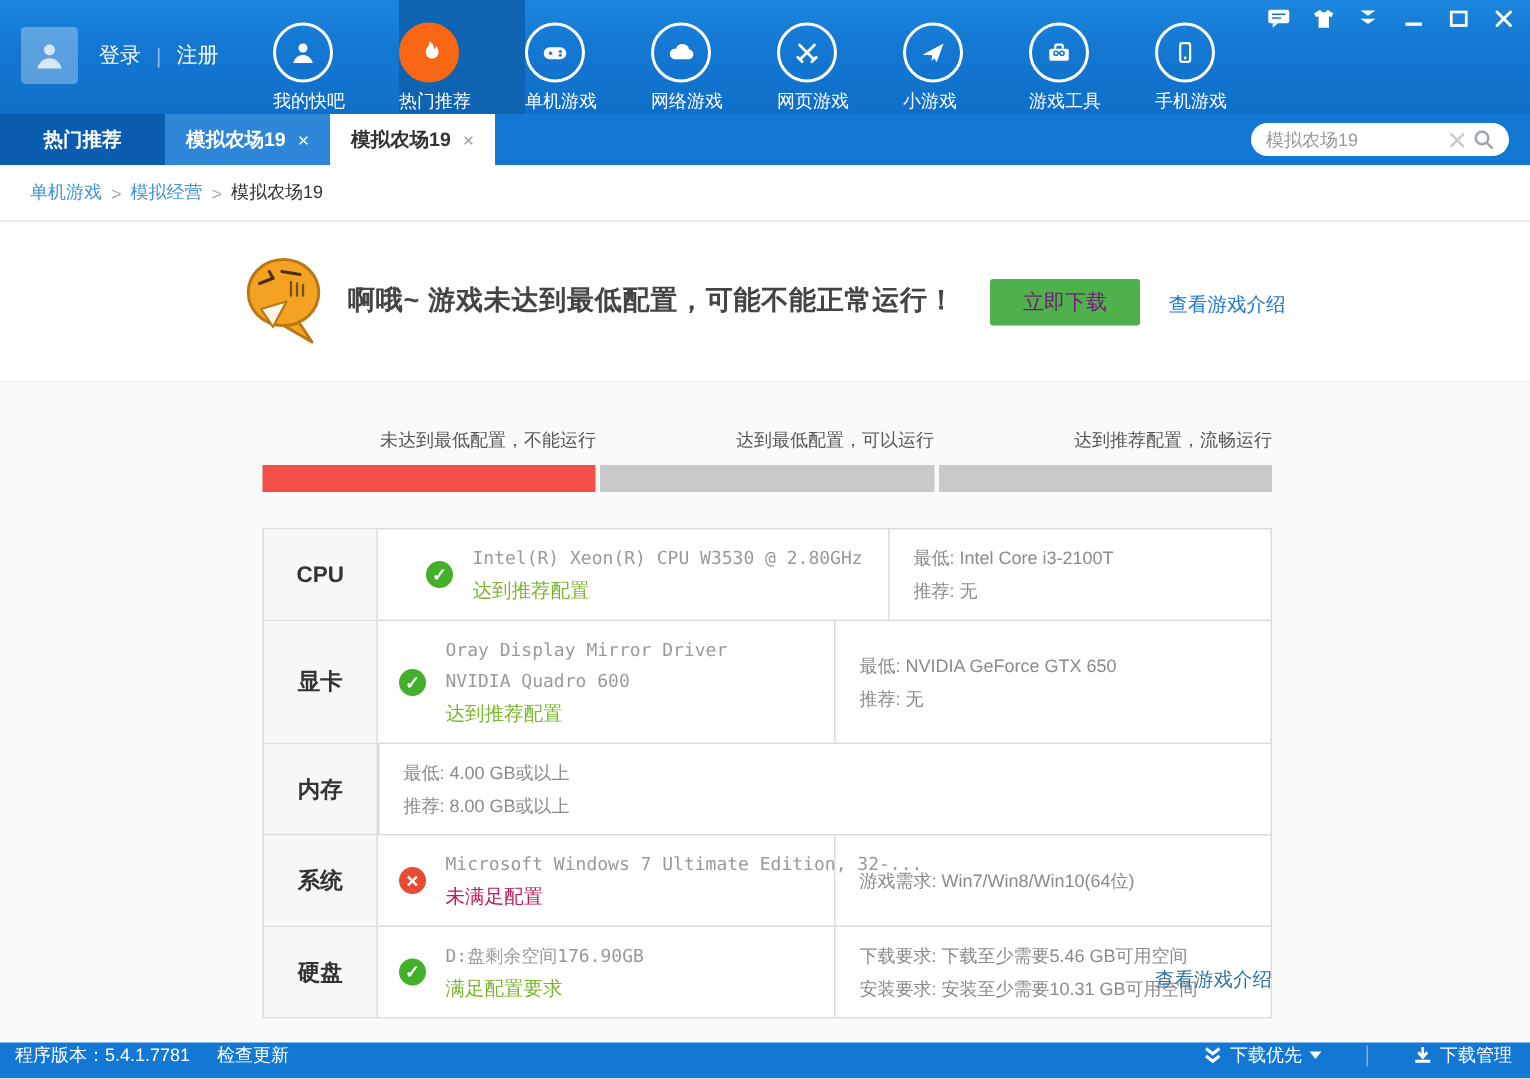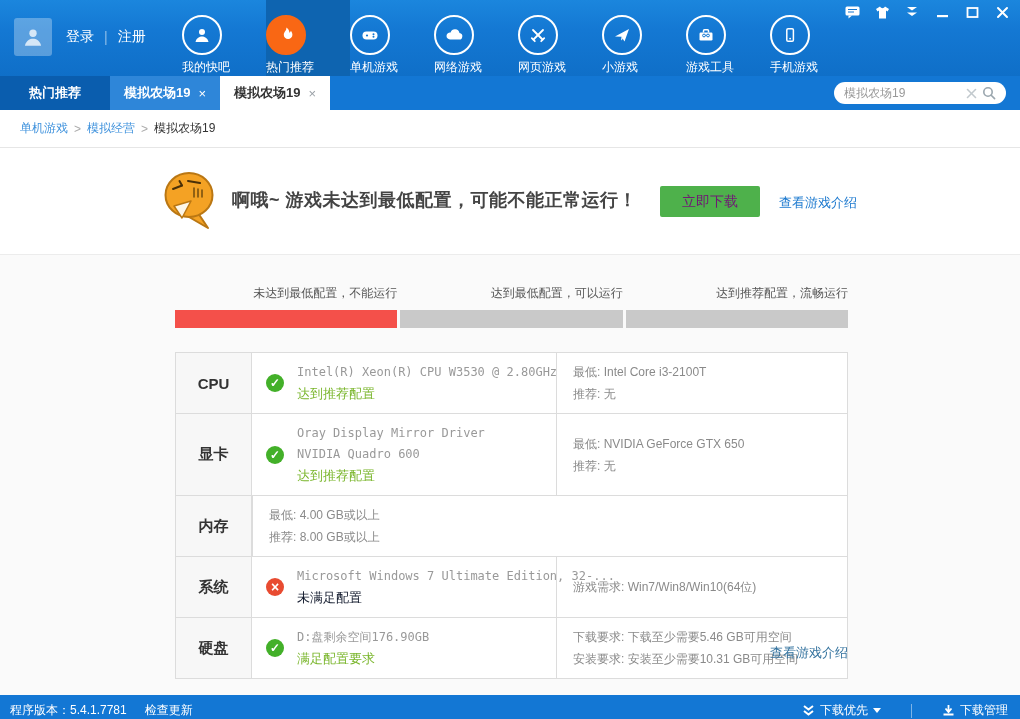--- a/index.html
+++ b/index.html
@@ -69,49 +69,49 @@
 
   .meter { position:absolute; left:175px; top:30px; width:673px; }
   .meter-labels, .meter-bars { display:grid; grid-template-columns:1fr 1fr 1fr; gap:3px; }
   .meter-labels div { text-align:right; font-size:12px; color:#555; margin-bottom:8px; }
   .meter-bars div { height:18px; background:#c9c9c9; }
   .meter-bars .seg-red { background:#f4504a; }
 
   .check-table { position:absolute; left:175px; top:97px; width:673px; background:#fff;
                  border:1px solid #dcdcdc; }
   .crow { display:flex; border-top:1px solid #dcdcdc; }
-  .crow:first-child { border-top:none; }
+  .crow:first-child { border-top:none;gap:18px; }
   .c-label { width:76px; background:#f7f7f7; border-right:1px solid #dcdcdc; display:flex;
              align-items:center; justify-content:center; font-size:15px; font-weight:bold; color:#333; }
   .c-status { width:304px; padding:9px 10px 9px 14px; display:flex; align-items:center; gap:13px; }
   .badge { width:18px; height:18px; border-radius:50%; flex:0 0 18px; display:flex; align-items:center;
            justify-content:center; color:#fff; font-size:12px; font-weight:bold; }
   .badge.pass { background:#43b029; }
   .badge.warn { background:#f5a71c; }
   .badge.fail { background:#e84b31; }
   .badge.pass::before, .badge.warn::before { content:"\2713"; }
   .badge.fail::before { content:"\00d7"; font-size:14px; }
   .c-lines { display:flex; flex-direction:column; }
   .hw { font-family:"DejaVu Sans Mono", monospace; font-size:12px; color:#999; line-height:21px; white-space:nowrap; }
   .verdict { font-size:13px; line-height:21px; }
   .verdict.green { color:#7ab62c; }
   .verdict.orange { color:#f0a30a; }
-  .verdict.red { color:#0f172a; }
+  .verdict.red { color:#be185d; }
   .c-req { flex:1; border-left:1px solid #dcdcdc; padding:8px 8px 8px 16px; display:flex;
            flex-direction:column; justify-content:center; }
   .c-req div { font-size:12px; color:#8a8a8a; line-height:22px; white-space:nowrap; }
   .r-cpu  { min-height:52px; } .r-gpu { min-height:74px; } .r-ram { min-height:50px; }
   .r-os   { min-height:50px; } .r-disk { min-height:50px; }
 
   .result-link { position:absolute; left:175px; top:389px; width:673px; text-align:right;
                  font-size:13px; color:#33729e; cursor:pointer; }
 
   
   .statusbar { position:absolute; bottom:0; left:0; right:0; height:24px; background:#1377d4;
-               display:flex; align-items:flex-end; color:#fff; font-size:12px; }
+               display:flex; align-items:flex-start; color:#fff; font-size:12px; }
   .sb-left { display:flex; align-items:center; padding-left:10px; gap:18px; }
   .sb-left .upd { cursor:pointer; }
   .sb-right { margin-left:auto; display:flex; align-items:center; padding-right:12px; gap:22px; }
   .sb-item { display:flex; align-items:center; gap:5px; cursor:pointer; }
   .sb-sep { width:1px; height:14px; background:rgba(255,255,255,.45); margin:0 8px; }
   .caret-down { width:0; height:0; border-left:4px solid transparent; border-right:4px solid transparent;
                 border-top:5px solid #fff; display:inline-block; }
 </style>
 </head>
 <body>

